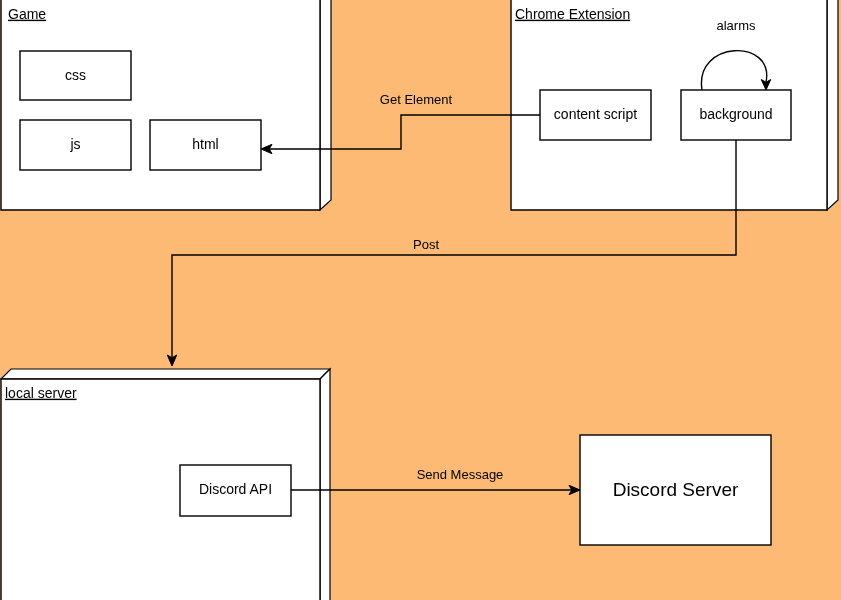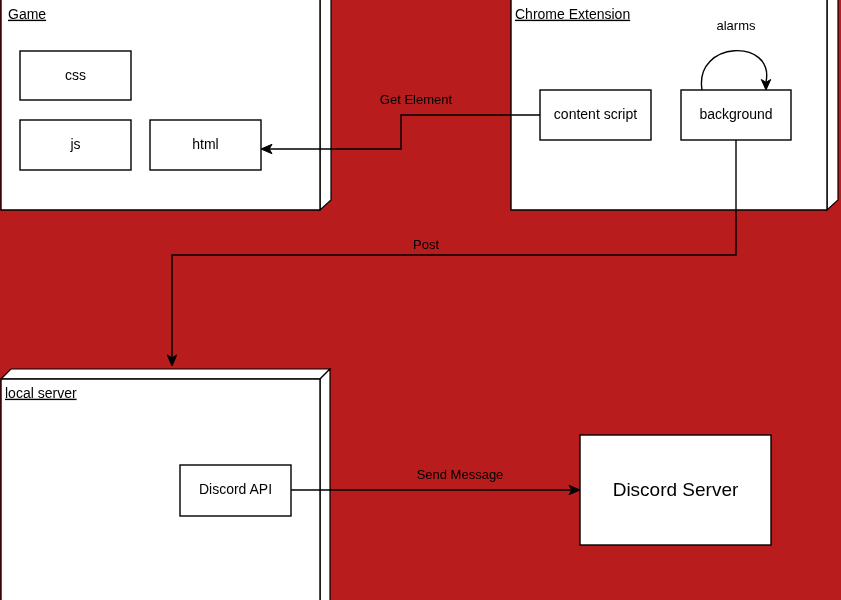--- a/index.html
+++ b/index.html
@@ -8,21 +8,21 @@
     background: #ffffff;
   }
   body {
     font-family: "Liberation Sans", sans-serif;
   }
   #canvas {
     position: relative;
     width: 841px;
     height: 600px;
     overflow: hidden;
-    background: #b91c1c;
+    background: #fdba74;
   }
   #diagram-svg {
     position: absolute;
     top: 0;
     left: 0;
     width: 841px;
     height: 600px;
   }
   .shape-rect {
     fill: #ffffff;

